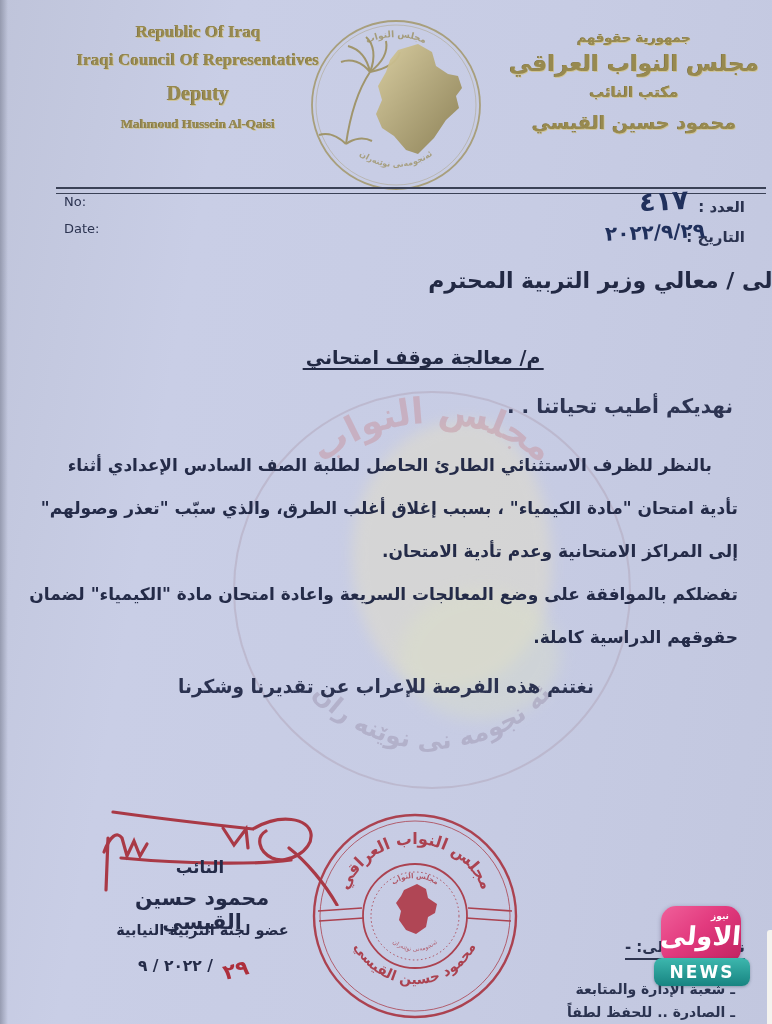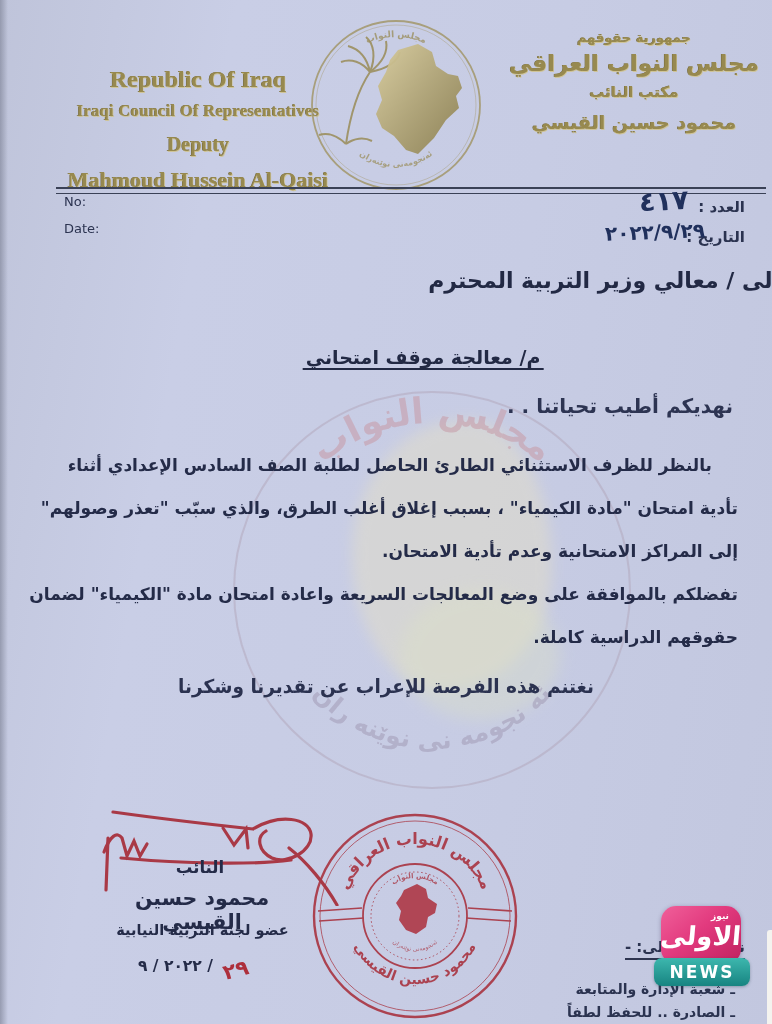--- a/index.html
+++ b/index.html
@@ -9,24 +9,24 @@
     font-family:"DejaVu Sans",sans-serif;color:#252c49;
   }
   .abs{position:absolute;}
   .ar{direction:rtl;unicode-bidi:embed;}
   
   .edge-left{left:0;top:0;width:8px;height:1024px;background:linear-gradient(90deg,#878ca0,rgba(135,140,160,0));opacity:.75;}
   .edge-right-sliver{right:0;top:930px;width:5px;height:94px;background:#f4f3ef;border-radius:3px 0 0 0;}
   
   .gold{color:#97894f;text-shadow:.6px .6px 0 #cfc498,-.5px -.5px 0 #6f653c;}
   .lh-en{left:26px;top:22px;width:344px;text-align:center;font-family:"Liberation Serif","DejaVu Serif",serif;font-weight:bold;}
-  .lh-en .l1{font-size:24px;margin-bottom:8px;margin-top:44px;}
+  .lh-en .l1{font-size:17px;margin-bottom:8px;}
   .lh-en .l2{font-size:16.5px;margin-bottom:12px;letter-spacing:.3px;}
   .lh-en .l3{font-size:20px;margin-bottom:11px;}
-  .lh-en .l4{font-size:22px;text-align:center;}
+  .lh-en .l4{font-size:13px;text-align:center;}
   .lh-ar{right:4px;top:30px;width:268px;text-align:center;font-weight:bold;}
   .lh-ar .l1{font-size:13px;margin-bottom:5px;}
   .lh-ar .l2{font-size:23px;margin-bottom:7px;}
   .lh-ar .l3{font-size:15px;margin-bottom:10px;}
   .lh-ar .l4{font-size:19px;}
   .rule{left:56px;right:6px;top:187px;height:4px;border-top:2.5px solid #3a4156;border-bottom:1.5px solid #3a4156;}
   
   .ref-en{left:64px;font-size:13px;color:#2b3350;font-weight:500;}
   .ref-ar-label{font-size:15px;font-weight:bold;color:#2b3350;}
   .hand{color:#20305c;font-weight:bold;}

